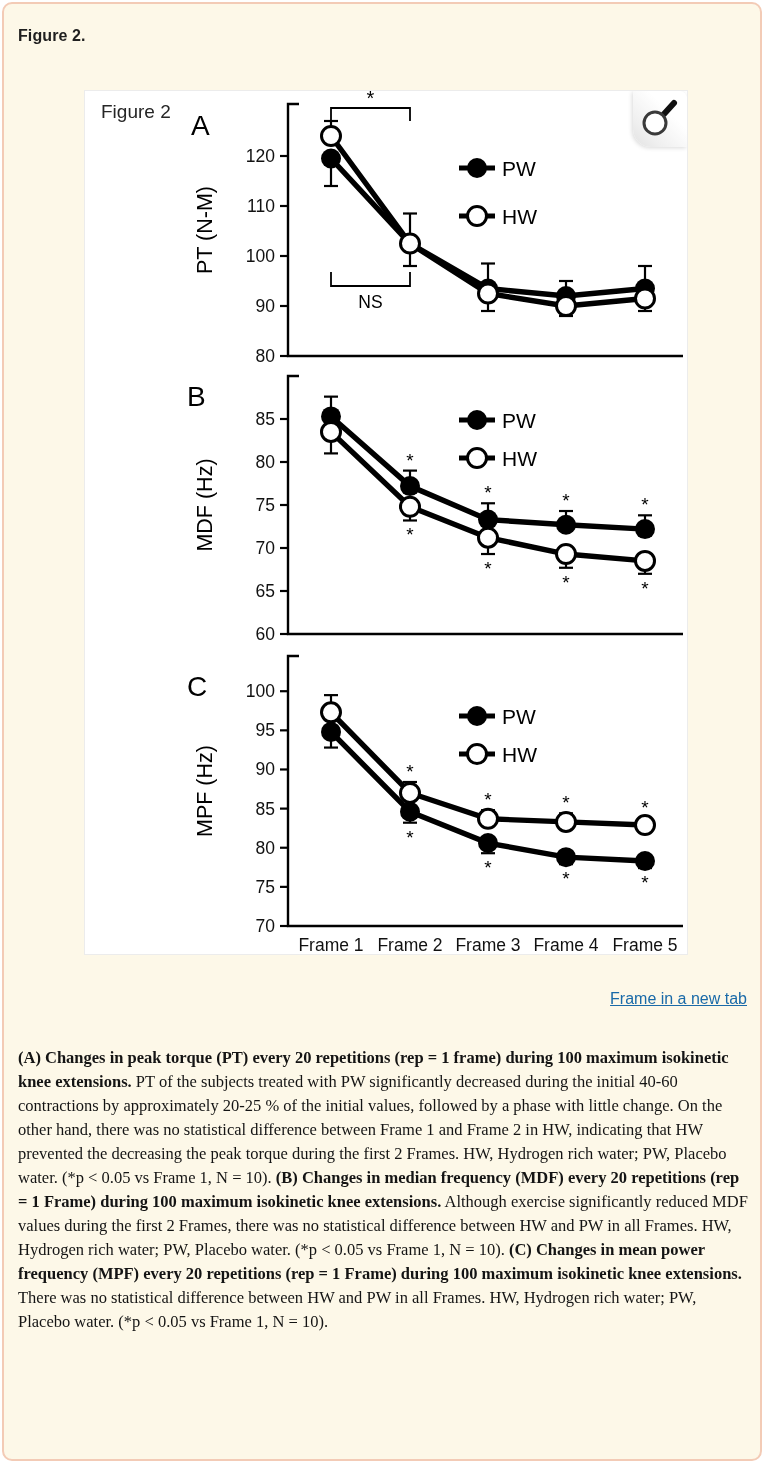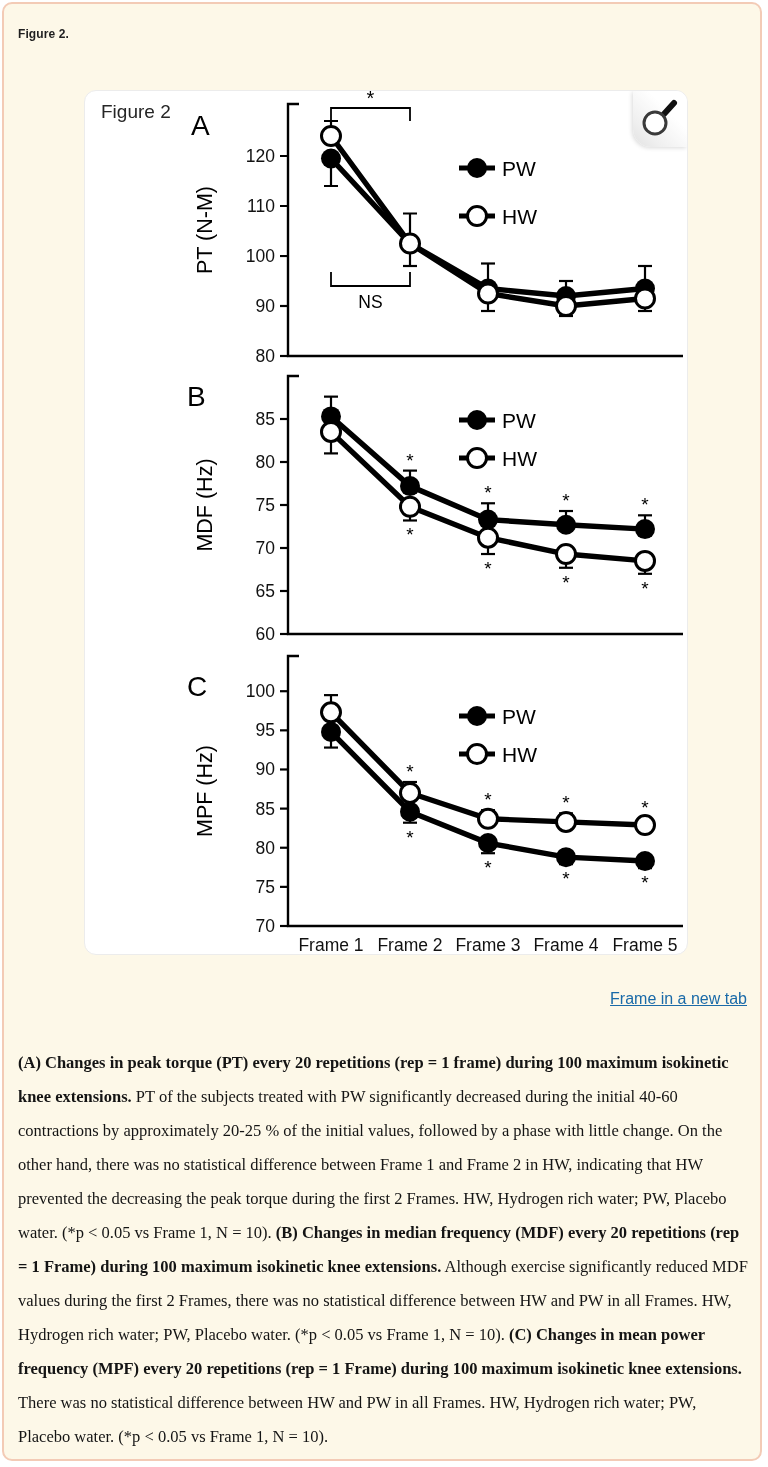--- a/index.html
+++ b/index.html
@@ -7,25 +7,25 @@
     width:768px;height:1467px;position:relative;background:#ffffff;
     font-family:"Liberation Sans",sans-serif;
   }
   .page-bg{
     position:absolute;left:2px;top:2px;width:760px;height:1459px;
     box-sizing:border-box;border:2px solid #f3cbb6;border-radius:10px;
     background:#fdf8e8;
   }
   .fig-heading{
     position:absolute;left:18px;top:27px;margin:0;
-    font-size:12px;font-weight:600;color:#1f1f1f;letter-spacing:.1px;
+    font-size:16px;font-weight:600;color:#1f1f1f;letter-spacing:.1px;
   }
   .figure-card{
     position:absolute;left:84px;top:90px;width:602px;height:863px;
-    background:#ffffff;border:1px solid #ececec;border-radius:12px;
+    background:#ffffff;border:1px solid #ececec;border-radius:0;
     box-sizing:content-box;overflow:hidden;
   }
   .fig-inner-label{
     position:absolute;left:16px;top:10px;font-size:19px;color:#262626;
   }
   .zoom-corner{
     position:absolute;top:0;right:0;width:54px;height:56px;
     background:linear-gradient(225deg,#ffffff 35%,#efefef 75%,#e2e2e2 100%);
     border-radius:0 8px 0 18px;
     box-shadow:-1px 1px 4px rgba(0,0,0,.15);
@@ -35,21 +35,21 @@
   .panel{position:absolute;left:0;display:block;}
   #panel-a{top:0;}
   #panel-b{top:283px;}
   #panel-c{top:558px;}
   .open-link{
     position:absolute;top:990px;right:21px;
     font-size:16px;color:#1a6aa8;text-decoration:underline;cursor:pointer;
   }
   .caption{
     position:absolute;left:18px;top:1046px;width:734px;margin:0;
-    font-family:"Liberation Serif",serif;font-size:16.5px;line-height:34px;
+    font-family:"Liberation Serif",serif;font-size:16.5px;line-height:24px;
     color:#141414;text-align:left;
   }
   .caption b{font-weight:bold;}
 </style>
 </head>
 <body>
 
 <div class="page-bg"></div>
 
 <h2 class="fig-heading">Figure 2.</h2>

